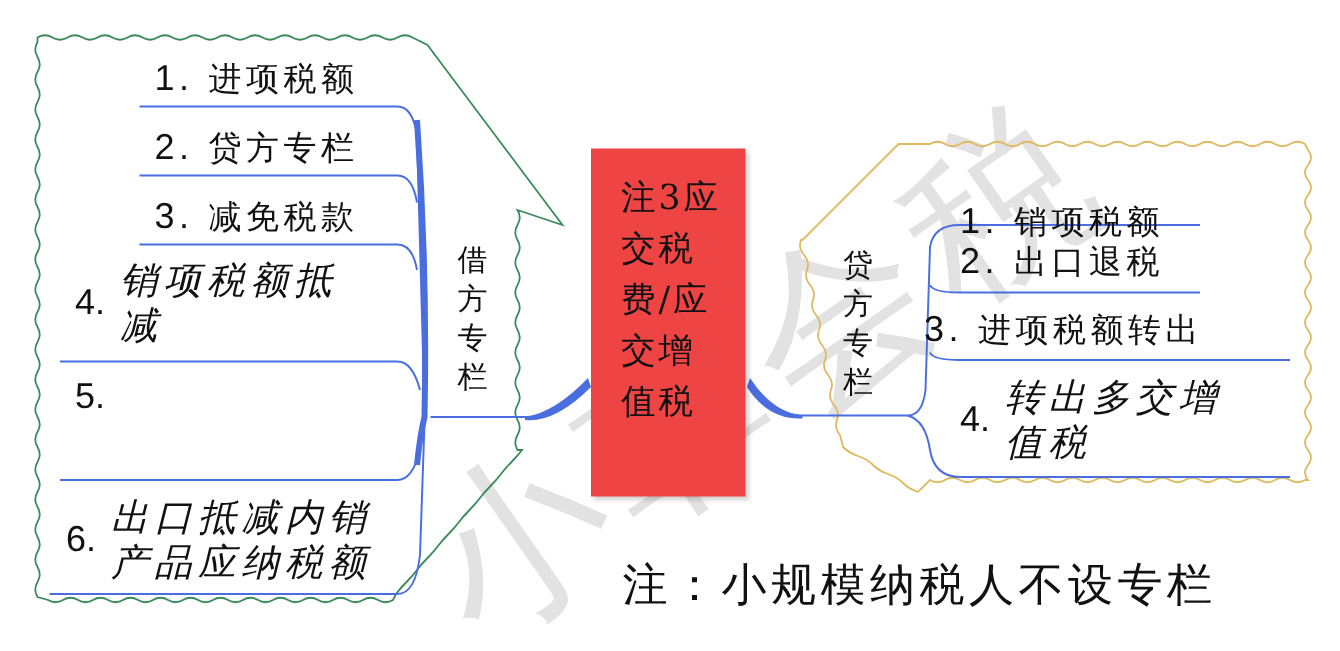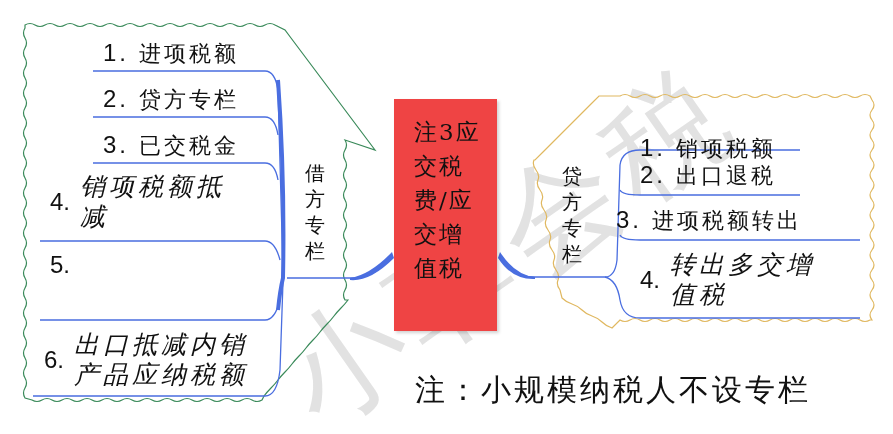--- a/index.html
+++ b/index.html
@@ -71,21 +71,21 @@
   <div class="item" style="left:103px; top:38px;">
     <span class="num">1.</span>
     <span>进项税额</span>
   </div>
   <div class="item" style="left:103px; top:84px;">
     <span class="num">2.</span>
     <span>贷方专栏</span>
   </div>
   <div class="item" style="left:103px; top:130px;">
     <span class="num">3.</span>
-    <span>已交税金</span>
+    <span>减免税款</span>
   </div>
   <div class="item-two" style="left:50px; top:172px;">
     <span class="num">4.</span>
     <span class="txt" style="width:155px; white-space:normal;">销项税额抵减</span>
   </div>
   <div class="item-two" style="left:50px; top:251px;">
     <span class="num">5.</span>
   </div>
   <div class="item-two" style="left:44px; top:330px;">
     <span class="num">6.</span>

